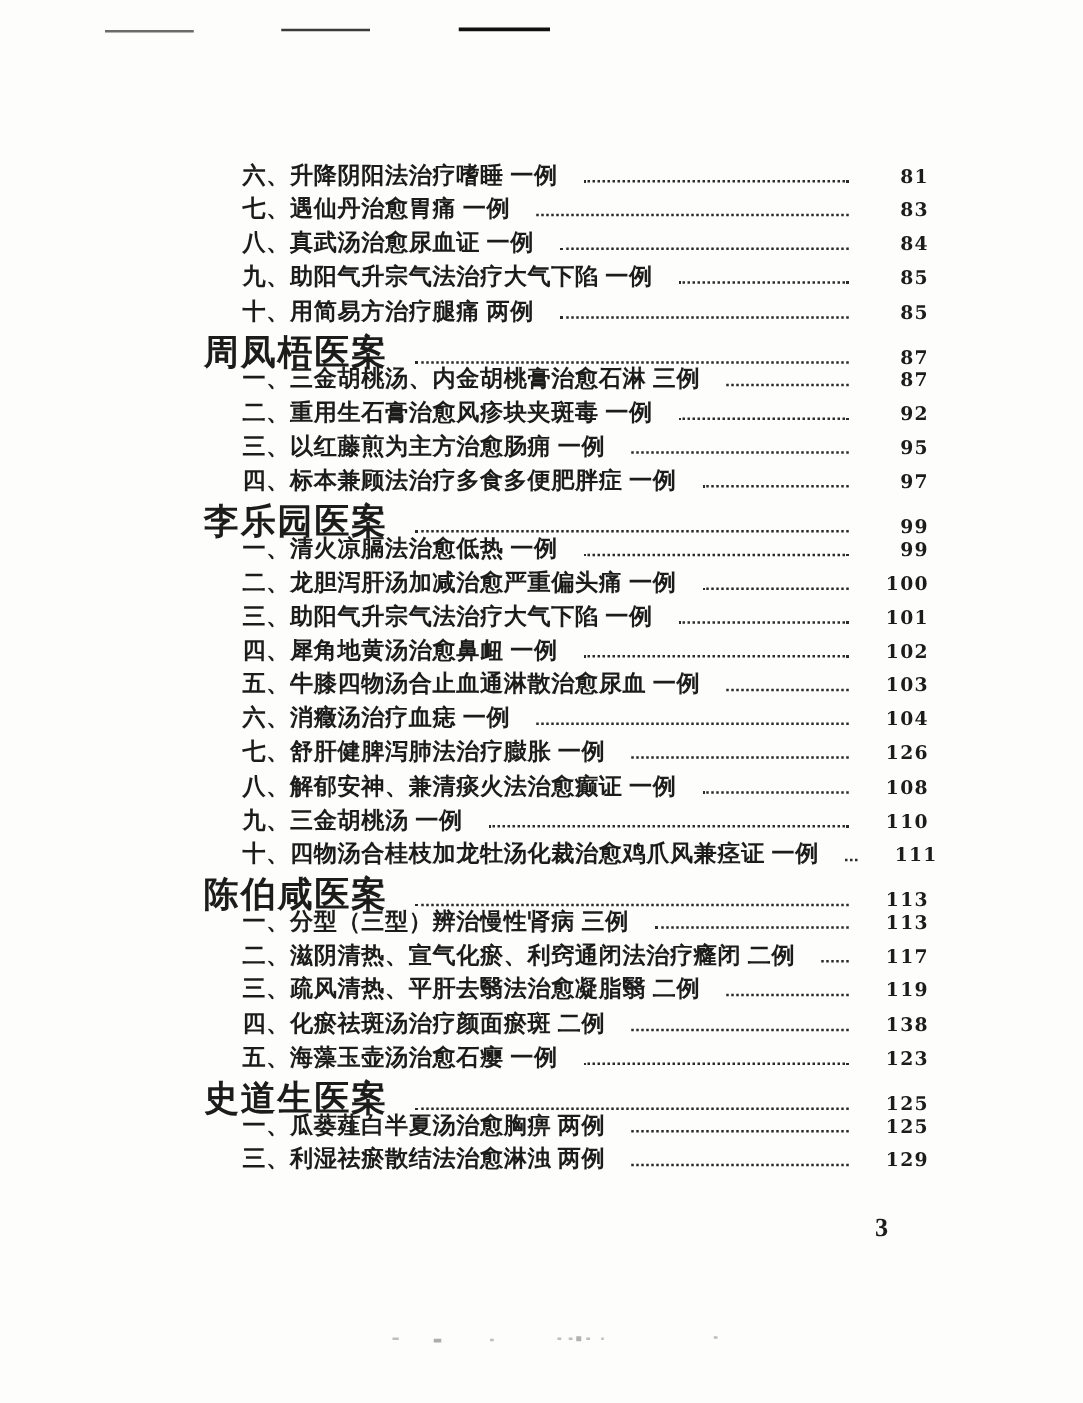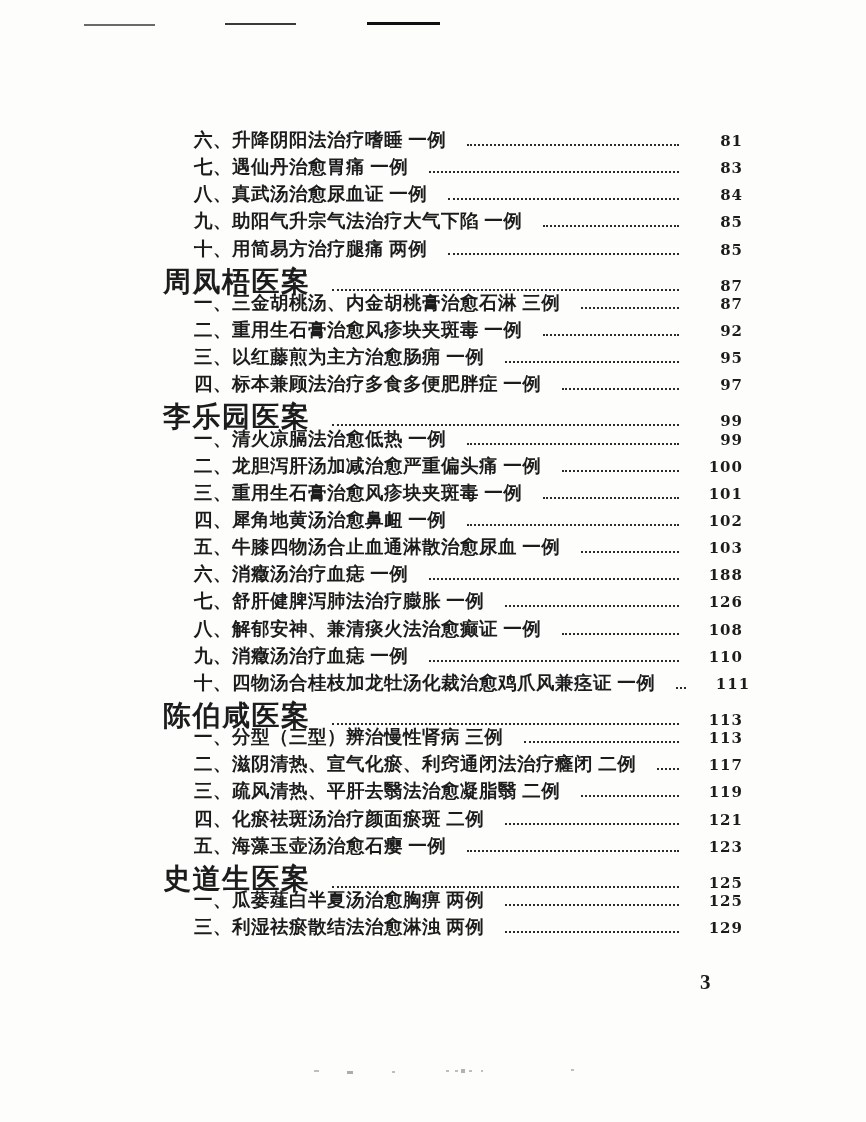--- a/index.html
+++ b/index.html
@@ -163,51 +163,51 @@
         <span class="title">一、清火凉膈法治愈低热 一例</span>
         <span class="leader"></span>
         <span class="pagenum">99</span>
       </div>
       <div class="toc-row item">
         <span class="title">二、龙胆泻肝汤加减治愈严重偏头痛 一例</span>
         <span class="leader"></span>
         <span class="pagenum">100</span>
       </div>
       <div class="toc-row item">
-        <span class="title">三、重用生石膏治愈风疹块夹斑毒 一例</span>
+        <span class="title">三、助阳气升宗气法治疗大气下陷 一例</span>
         <span class="leader"></span>
         <span class="pagenum">101</span>
       </div>
       <div class="toc-row item">
         <span class="title">四、犀角地黄汤治愈鼻衄 一例</span>
         <span class="leader"></span>
         <span class="pagenum">102</span>
       </div>
       <div class="toc-row item">
         <span class="title">五、牛膝四物汤合止血通淋散治愈尿血 一例</span>
         <span class="leader"></span>
         <span class="pagenum">103</span>
       </div>
       <div class="toc-row item">
         <span class="title">六、消癥汤治疗血痣 一例</span>
         <span class="leader"></span>
-        <span class="pagenum">188</span>
+        <span class="pagenum">104</span>
       </div>
       <div class="toc-row item">
         <span class="title">七、舒肝健脾泻肺法治疗臌胀 一例</span>
         <span class="leader"></span>
         <span class="pagenum">126</span>
       </div>
       <div class="toc-row item">
         <span class="title">八、解郁安神、兼清痰火法治愈癫证 一例</span>
         <span class="leader"></span>
         <span class="pagenum">108</span>
       </div>
       <div class="toc-row item">
-        <span class="title">九、消癥汤治疗血痣 一例</span>
+        <span class="title">九、三金胡桃汤 一例</span>
         <span class="leader"></span>
         <span class="pagenum">110</span>
       </div>
       <div class="toc-row item">
         <span class="title">十、四物汤合桂枝加龙牡汤化裁治愈鸡爪风兼痉证 一例</span>
         <span class="leader"></span>
         <span class="pagenum">111</span>
       </div>
       <div class="toc-row section">
         <span class="title">陈伯咸医案</span>
@@ -225,21 +225,21 @@
         <span class="pagenum">117</span>
       </div>
       <div class="toc-row item">
         <span class="title">三、疏风清热、平肝去翳法治愈凝脂翳 二例</span>
         <span class="leader"></span>
         <span class="pagenum">119</span>
       </div>
       <div class="toc-row item">
         <span class="title">四、化瘀祛斑汤治疗颜面瘀斑 二例</span>
         <span class="leader"></span>
-        <span class="pagenum">121</span>
+        <span class="pagenum">138</span>
       </div>
       <div class="toc-row item">
         <span class="title">五、海藻玉壶汤治愈石瘿 一例</span>
         <span class="leader"></span>
         <span class="pagenum">123</span>
       </div>
       <div class="toc-row section">
         <span class="title">史道生医案</span>
         <span class="leader"></span>
         <span class="pagenum">125</span>

